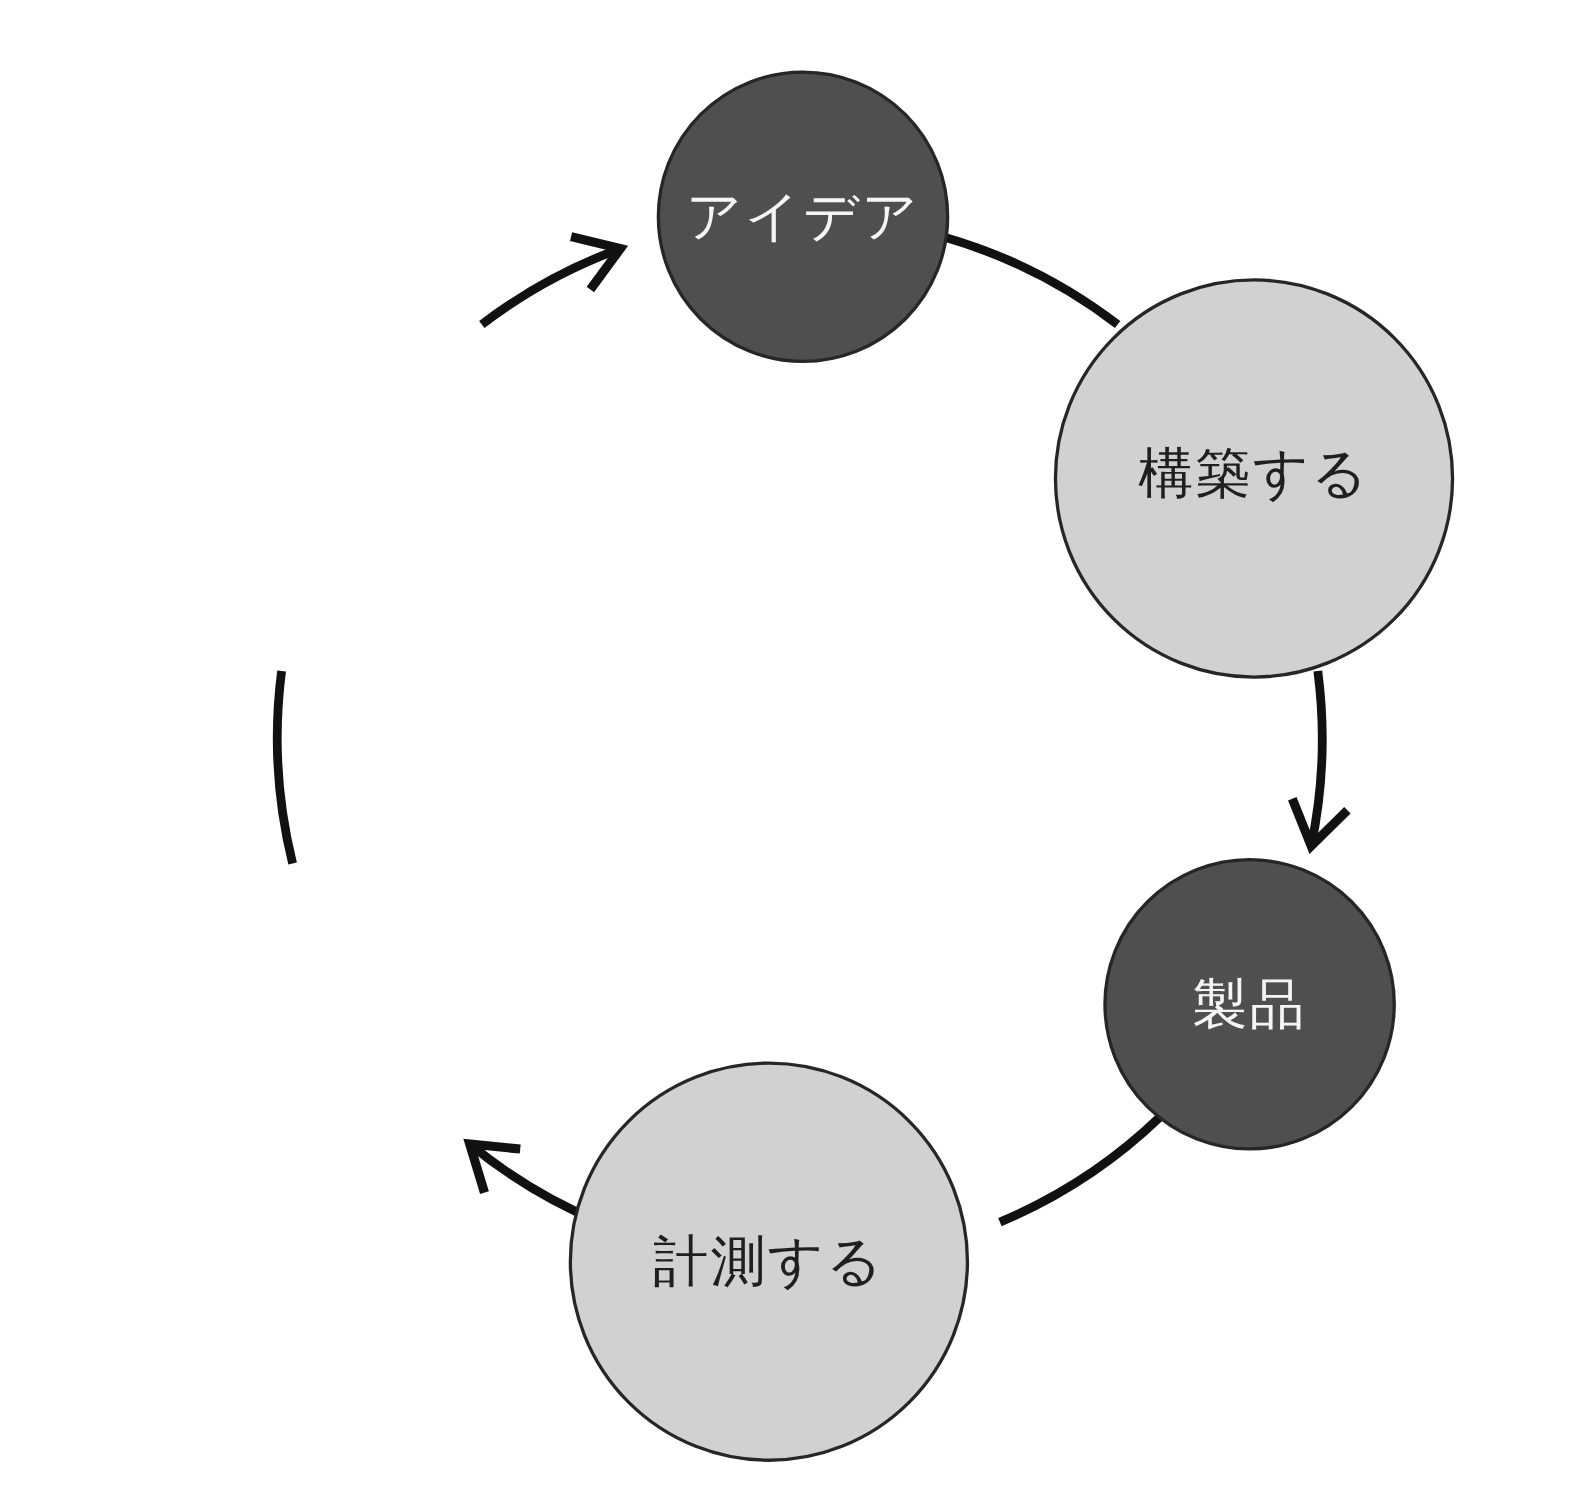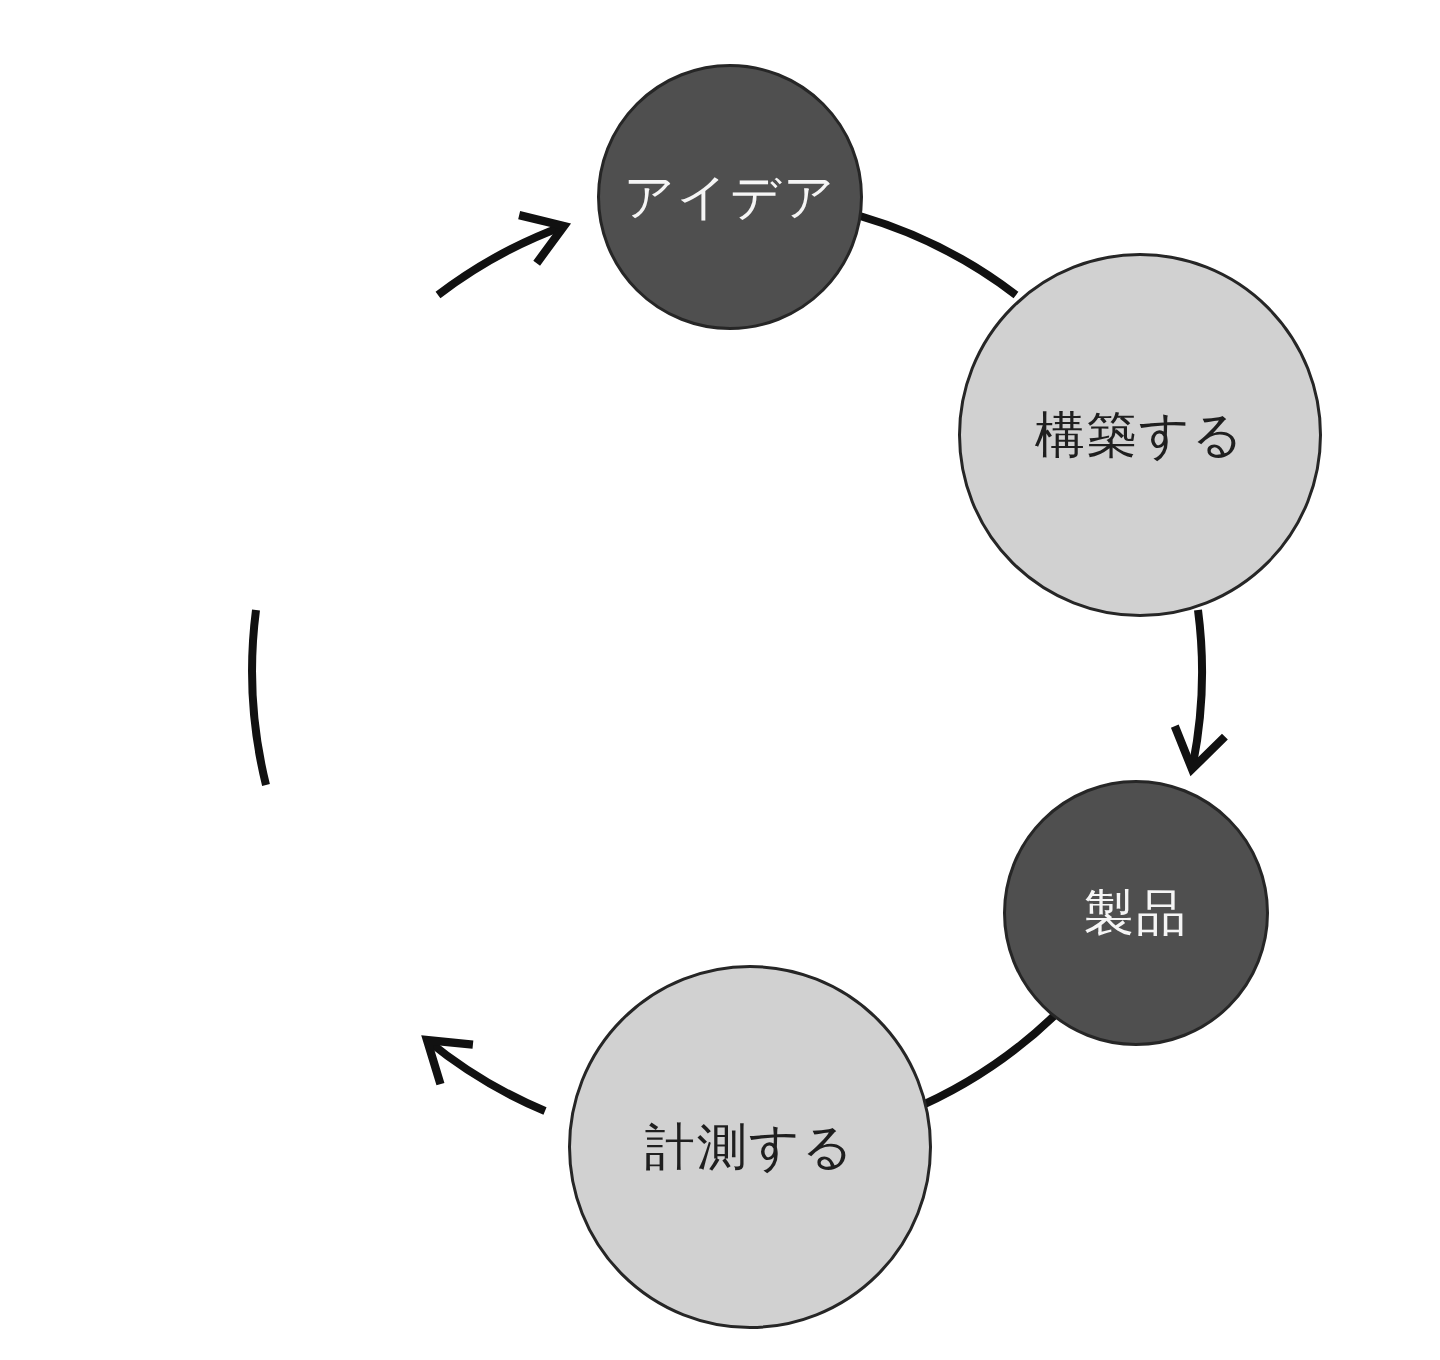--- a/index.html
+++ b/index.html
@@ -48,23 +48,23 @@
     border: 3px solid var(--stroke, #262626);
     color: var(--node-dark-text, #f5f5f5);
   }
   .node .label {
     font-size: 50px;
     letter-spacing: 2px;
     white-space: nowrap;
     line-height: 1;
   }
   #node-ideas   { left: 597px;  top: 64px;  }
-  #node-build   { left: 958px;  top: 253px; }
+  #node-build   { left: 958px;  top: 253px; font-family: Liberation Mono, monospace; }
   #node-product { left: 1003px; top: 780px; font-family: Liberation Serif, serif; }
-  #node-measure { left: 568px;  top: 965px; }
+  #node-measure { left: 517px;  top: 965px; }
   #node-data    { left: 183px;  top: 780px; }
   #node-learn   { left: 135px;  top: 253px; }
 </style>
 </head>
 <body>
 
 <div class="stage">
 
   <svg class="edges-svg" viewBox="0 0 1440 1360" xmlns="http://www.w3.org/2000/svg">
     <defs>

